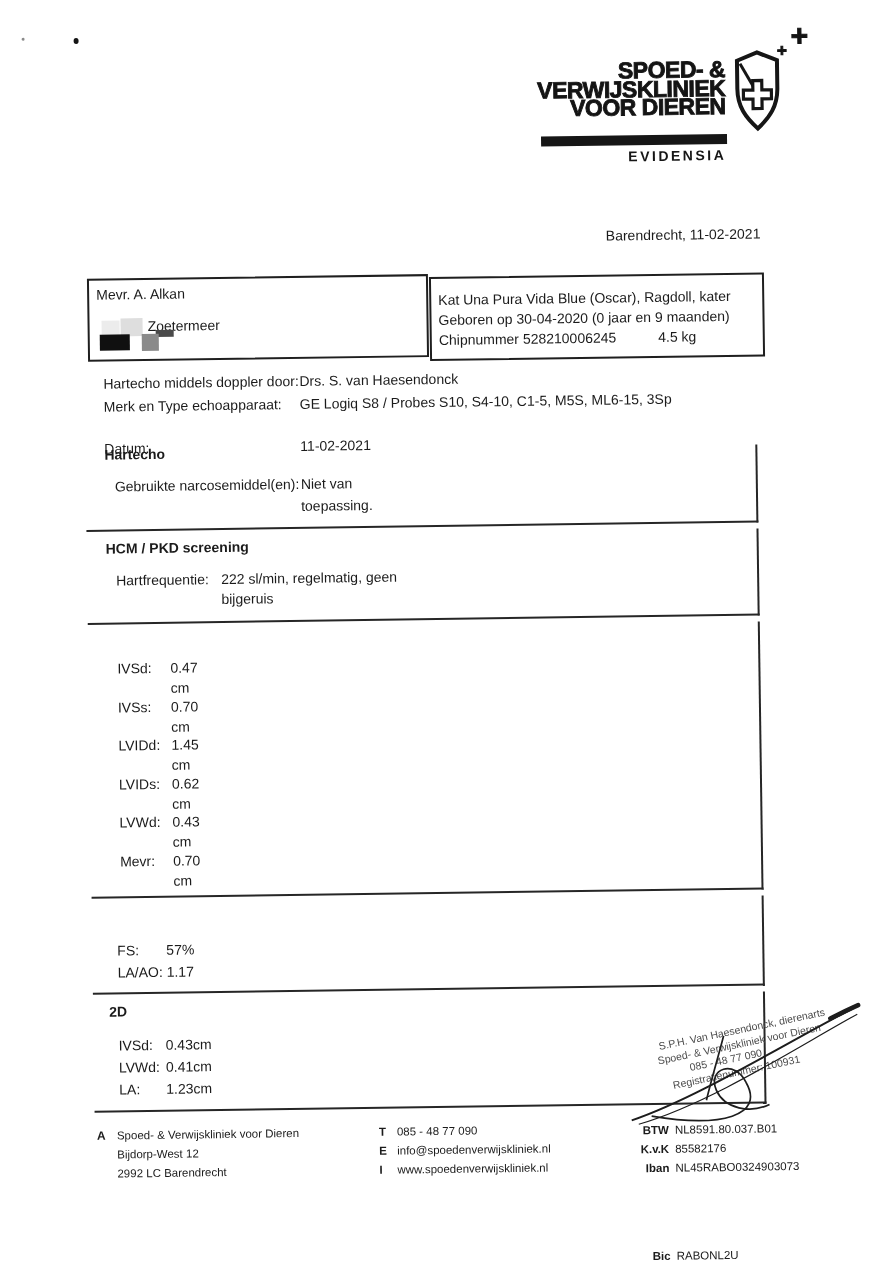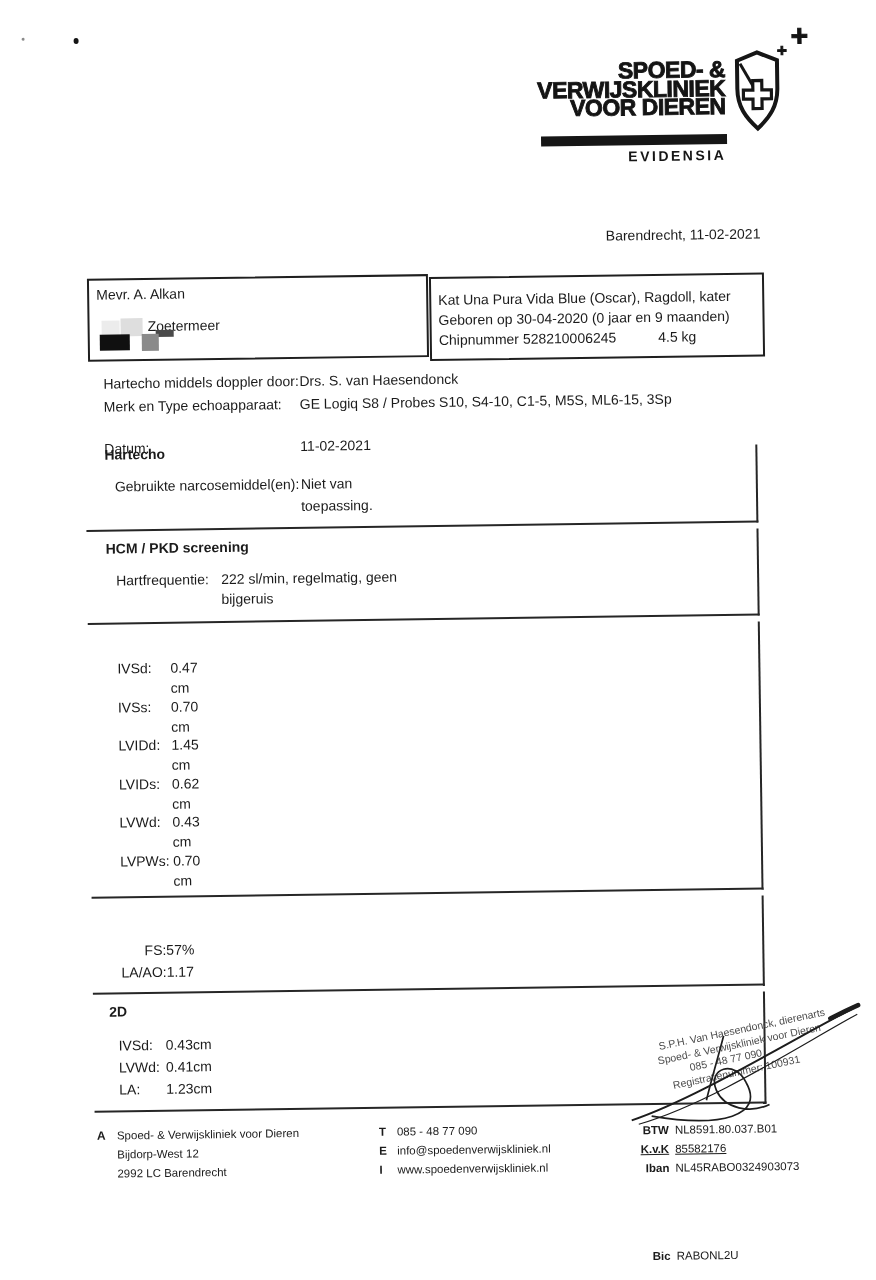--- a/index.html
+++ b/index.html
@@ -70,42 +70,42 @@
   .hcm-v1{left:222px;top:566px;}
   .hcm-v2{left:222px;top:586px;}
 
   .m-row{left:117px;}
   .my0{top:654px;}.my1{top:693px;}.my2{top:731px;}.my3{top:770px;}.my4{top:808px;}.my5{top:847px;}
   .m-label{display:inline-block;width:53px;}
   .m-unit{margin-left:53px;}
 
   .ry0{top:936px;}.ry1{top:958px;}
   .r-row{left:113px;}
-  .r-label{display:inline-block;width:49px;text-align:right;}
+  .r-label{display:inline-block;width:49px;}
 
   .twod-title{left:104px;top:997px;}
   .d-row{left:113px;}
   .dy0{top:1031px;}.dy1{top:1053px;}.dy2{top:1075px;}
   .d-label{display:inline-block;width:47px;}
 
   
   .stamp{left:648px;top:1044px;width:250px;transform:rotate(-11deg);transform-origin:0 0;
          font-size:10.5px;line-height:13.5px;color:#4b4b4b;z-index:4;white-space:nowrap;}
   .st1{margin-left:4px;}.st2{margin-left:0;}.st3{margin-left:30px;}.st4{margin-left:10px;}
   .sig{left:590px;top:990px;z-index:5;}
 
   
   .ft{font-size:11.5px;line-height:19px;white-space:nowrap;}
   .f-marker{left:90px;top:1122px;font-size:12px;}
   .f-addr0{left:110px;top:1122px;}.f-addr1{left:110px;top:1141px;}.f-addr2{left:110px;top:1160px;}
   .f-cl0{left:372px;top:1122px;}.f-cl1{left:372px;top:1141px;}.f-cl2{left:372px;top:1160px;}
   .f-cv0{left:390px;top:1122px;}.f-cv1{left:390px;top:1141px;}.f-cv2{left:390px;top:1160px;}
   .f-ll{width:42px;text-align:right;left:620px;}
   .f-lv{left:668px;}
-  .f-ly0{top:1124px;}.f-ly1{top:1143px;text-decoration:underline;}.f-ly2{top:1162px;}.f-ly3{top:1250px;}
+  .f-ly0{top:1124px;}.f-ly1{top:1143px;}.f-ly2{top:1162px;}.f-ly3{top:1250px;}
 </style>
 </head>
 <body>
 
 <div class="page">
  <div class="rot">
 
   <div class="a speck s1"></div>
   <div class="a speck s2"></div>
 
@@ -177,21 +177,21 @@
   </div>
   <div class="a t m-row my3">
     <span class="m-label">LVIDs:</span><span>0.62</span>
     <div class="m-unit">cm</div>
   </div>
   <div class="a t m-row my4">
     <span class="m-label">LVWd:</span><span>0.43</span>
     <div class="m-unit">cm</div>
   </div>
   <div class="a t m-row my5">
-    <span class="m-label">LVPWs:</span><span>0.70</span>
+    <span class="m-label">Mevr:</span><span>0.70</span>
     <div class="m-unit">cm</div>
   </div>
 
   <div class="a sec-box ratio-box"></div>
   <div class="a t r-row ry0">
     <span class="r-label">FS:</span><span>57%</span>
   </div>
   <div class="a t r-row ry1">
     <span class="r-label">LA/AO:</span><span>1.17</span>
   </div>

